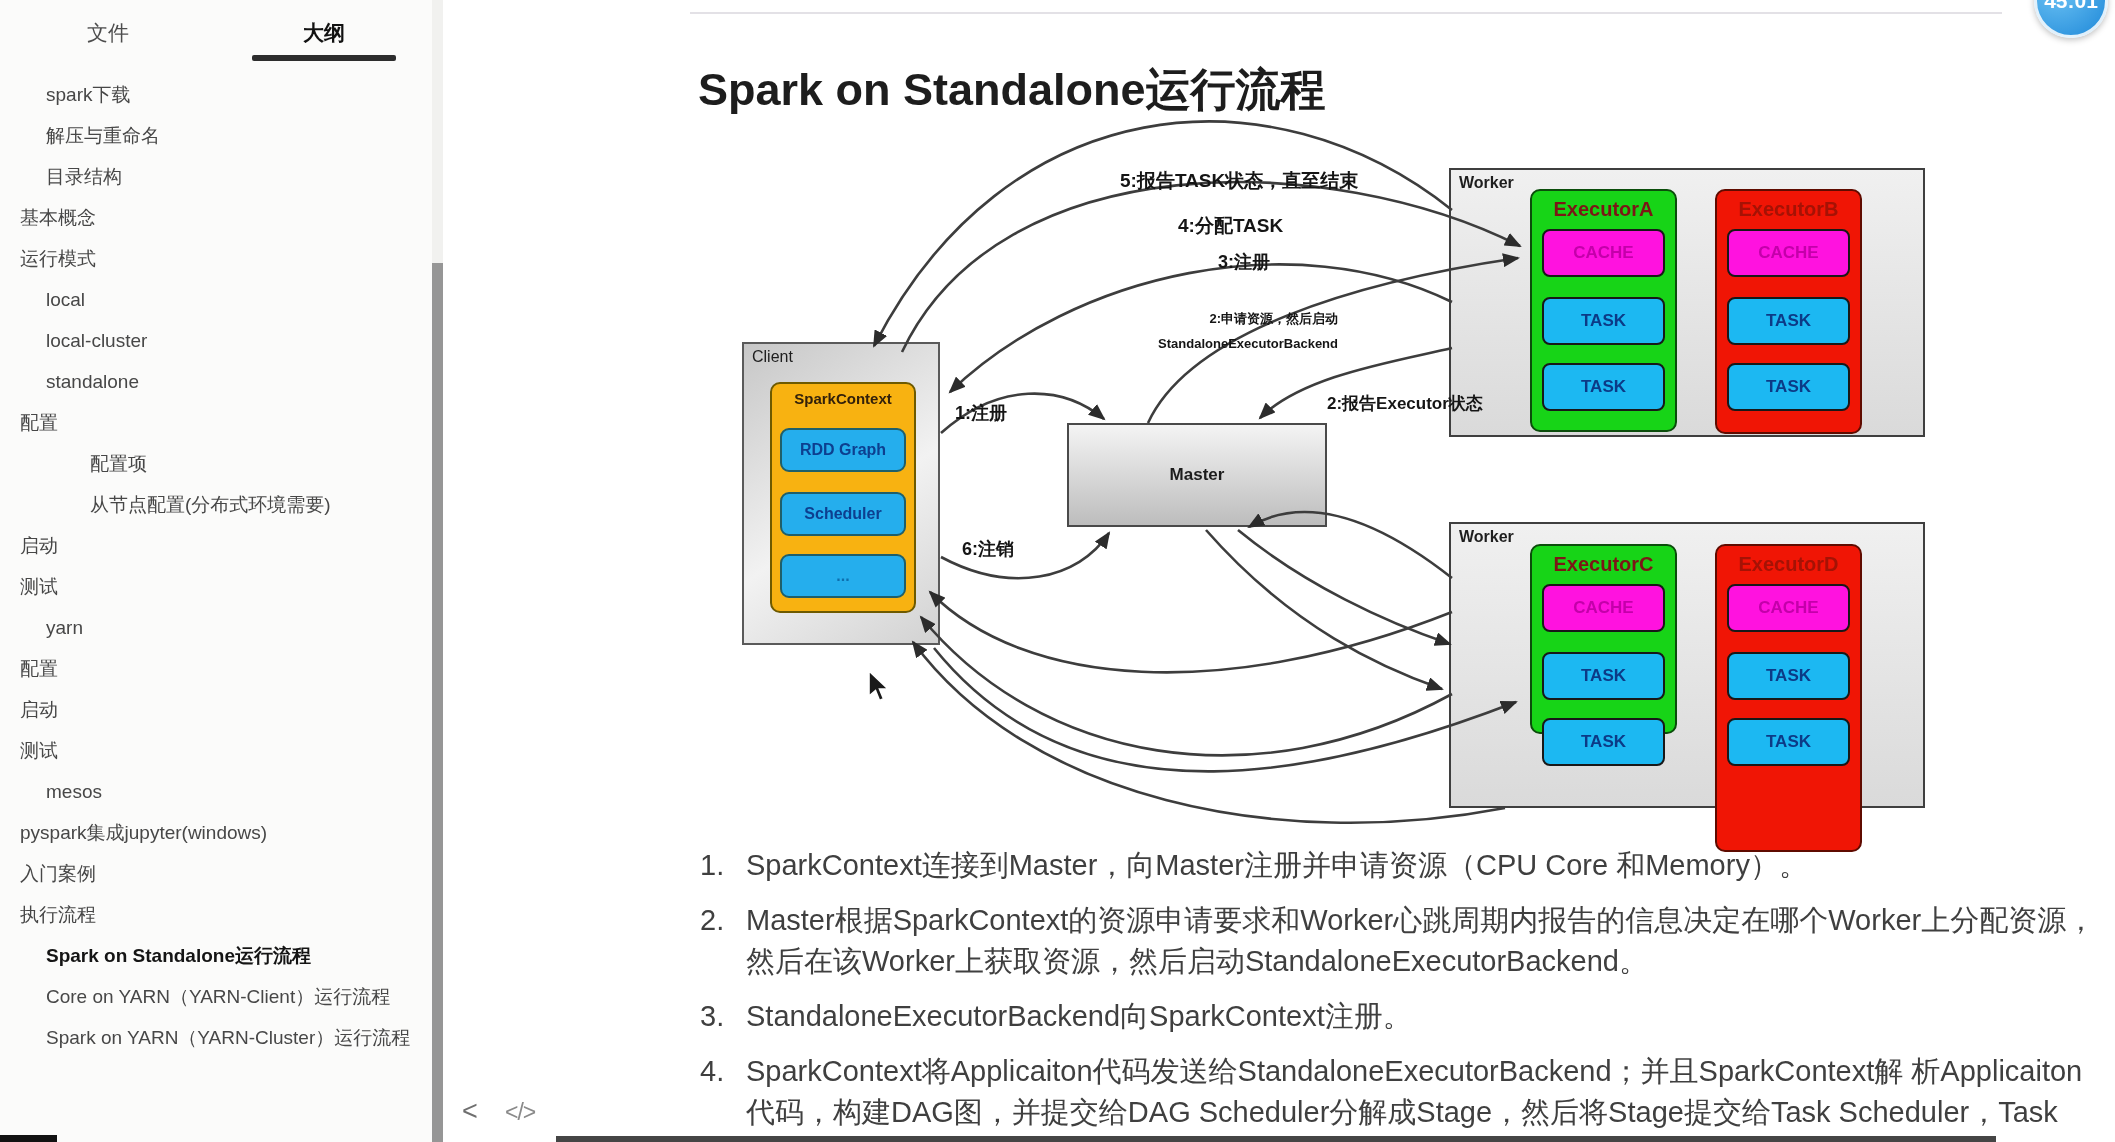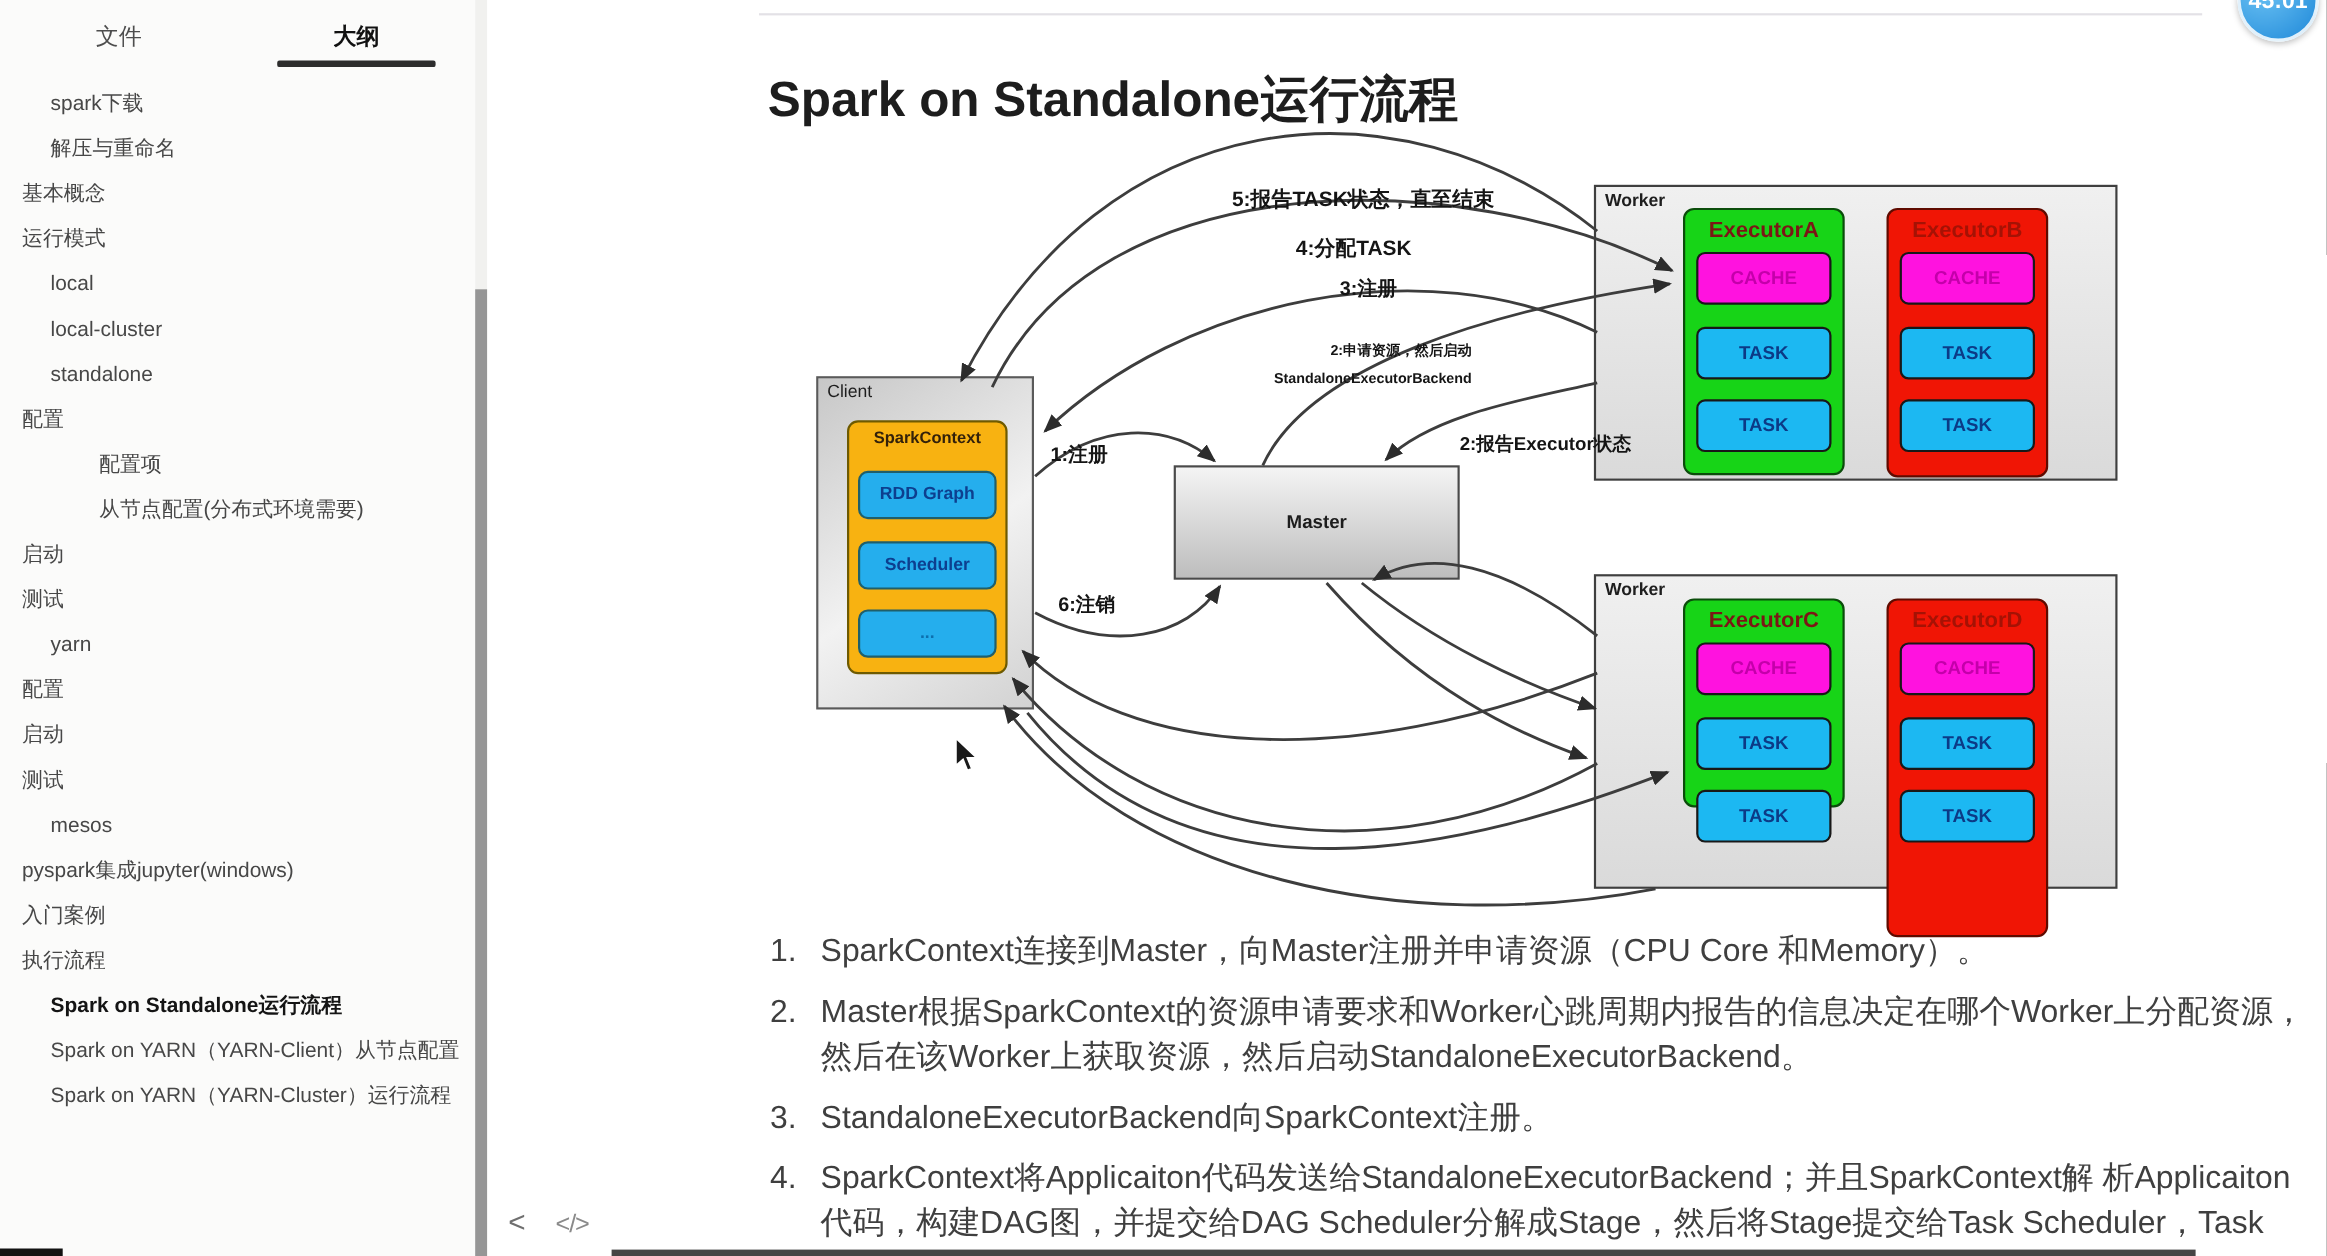--- a/index.html
+++ b/index.html
@@ -86,40 +86,41 @@
 
   <div id="sidebar">
     <div class="tabs">
       <div class="tab">文件</div>
       <div class="tab active">大纲</div>
       <div class="tab-underline"></div>
     </div>
     <div class="s-list">
       <div class="s-item lvl1">spark下载</div>
       <div class="s-item lvl1">解压与重命名</div>
+      <div class="s-item lvl1">目录结构</div>
       <div class="s-item lvl0">基本概念</div>
       <div class="s-item lvl0">运行模式</div>
       <div class="s-item lvl1">local</div>
       <div class="s-item lvl1">local-cluster</div>
       <div class="s-item lvl1">standalone</div>
       <div class="s-item lvl2">配置</div>
       <div class="s-item lvl3">配置项</div>
       <div class="s-item lvl3">从节点配置(分布式环境需要)</div>
       <div class="s-item lvl2">启动</div>
       <div class="s-item lvl2">测试</div>
       <div class="s-item lvl1">yarn</div>
       <div class="s-item lvl2">配置</div>
       <div class="s-item lvl2">启动</div>
       <div class="s-item lvl2">测试</div>
       <div class="s-item lvl1">mesos</div>
       <div class="s-item lvl0">pyspark集成jupyter(windows)</div>
       <div class="s-item lvl0">入门案例</div>
       <div class="s-item lvl0">执行流程</div>
       <div class="s-item lvl1 active">Spark on Standalone运行流程</div>
-      <div class="s-item lvl1">Spark on YARN（YARN-Client）从节点配置</div>
+      <div class="s-item lvl1">Core on YARN（YARN-Client）运行流程</div>
       <div class="s-item lvl1">Spark on YARN（YARN-Cluster）运行流程</div>
     </div>
   </div>
   <div id="scroll-track"></div>
   <div id="scroll-thumb"></div>
 
   <div id="content"></div>
   <div class="hairline"></div>
   <h1 id="page-title">Spark on Standalone运行流程</h1>
 

